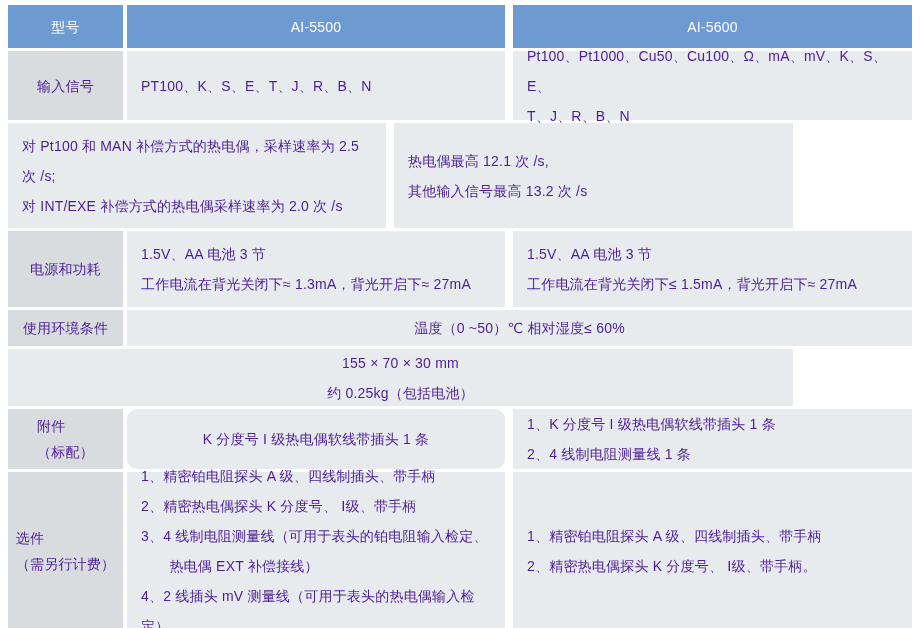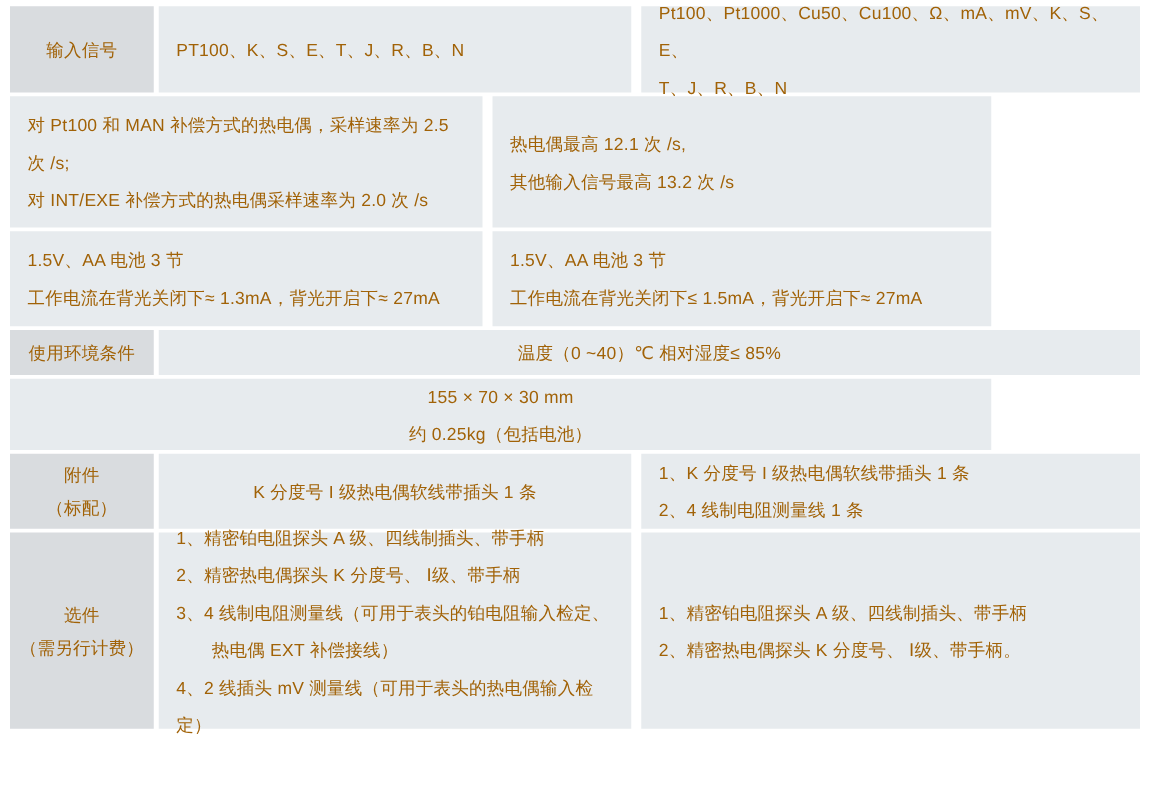--- a/index.html
+++ b/index.html
@@ -1,69 +1,75 @@
 <!DOCTYPE html>
 <html><head>
 <meta charset="utf-8">
 <style>
   html,body{margin:0;padding:0;background:#ffffff;}
   body{font-family:"Liberation Sans","DejaVu Sans",sans-serif;}
   .page{width:904px;margin:5px 8px 8px 8px;}
   .row{display:flex;margin-bottom:3px;}
   .cell{
     box-sizing:border-box;display:flex;align-items:center;
-    white-space:pre-line;font-size:14px;line-height:30px;color:#a16207;
+    white-space:pre-line;font-size:14px;line-height:30px;color:#4c1d95;
     letter-spacing:0.2px;
   }
-  .label{width:115px;margin-right:4px;background:#d9dcdf;justify-content:center;text-align:center;line-height:26px;}
+  .label{width:115px;margin-right:4px;background:#d9dcdf;justify-content:center;text-align:left;line-height:26px;}
   .mid{width:378px;margin-right:8px;background:#e7ebee;padding:0 14px;}
   .rightc{width:399px;background:#e7ebee;padding:0 14px;}
   .merged{width:785px;background:#e7ebee;justify-content:center;text-align:center;padding:0;}
-  .center{justify-content:center;text-align:center;}
+  .center{justify-content:center;text-align:center;border-radius:10px;}
   .header-row .cell{background:#6d9bd1;color:#ffffff;justify-content:center;text-align:center;padding:0;line-height:30px;}
   .hh{height:43px;}
   .h69{height:69px;}
   .h105{height:105px;}
   .h67{height:76px;}
   .h36{height:36px;}
   .h57{height:57px;}
   .h60{height:60px;}
   .h157{height:157px;}
 </style>
 </head>
 <body>
 
 <div class="page">
 
+  <div class="row header-row">
+    <div class="cell label hh">型号</div>
+    <div class="cell mid hh">AI-5500</div>
+    <div class="cell rightc hh">AI-5600</div>
+  </div>
 
   <div class="row">
     <div class="cell label h69">输入信号</div>
     <div class="cell mid h69">PT100、K、S、E、T、J、R、B、N</div>
     <div class="cell rightc h69">Pt100、Pt1000、Cu50、Cu100、Ω、mA、mV、K、S、E、
 T、J、R、B、N</div>
   </div>
 
   <div class="row">
     <div class="cell mid h105">对 Pt100 和 MAN 补偿方式的热电偶，采样速率为 2.5
 次 /s;
 对 INT/EXE 补偿方式的热电偶采样速率为 2.0 次 /s</div>
     <div class="cell rightc h105">热电偶最高 12.1 次 /s,
 其他输入信号最高 13.2 次 /s</div>
   </div>
 
   <div class="row">
+    <div class="cell label h67">电源和功耗</div>
     <div class="cell mid h67">1.5V、AA 电池 3 节
 工作电流在背光关闭下≈ 1.3mA，背光开启下≈ 27mA</div>
     <div class="cell rightc h67">1.5V、AA 电池 3 节
 工作电流在背光关闭下≤ 1.5mA，背光开启下≈ 27mA</div>
   </div>
 
   <div class="row">
     <div class="cell label h36">使用环境条件</div>
-    <div class="cell merged h36">温度（0 ~40）℃ 相对湿度≤ 85%</div>
+    <div class="cell merged h36">温度（0 ~50）℃ 相对湿度≤ 60%</div>
   </div>
 
   <div class="row">
     <div class="cell merged h57">155 × 70 × 30 mm
 约 0.25kg（包括电池）</div>
   </div>
 
   <div class="row">
     <div class="cell label h60">附件
 （标配）</div>

